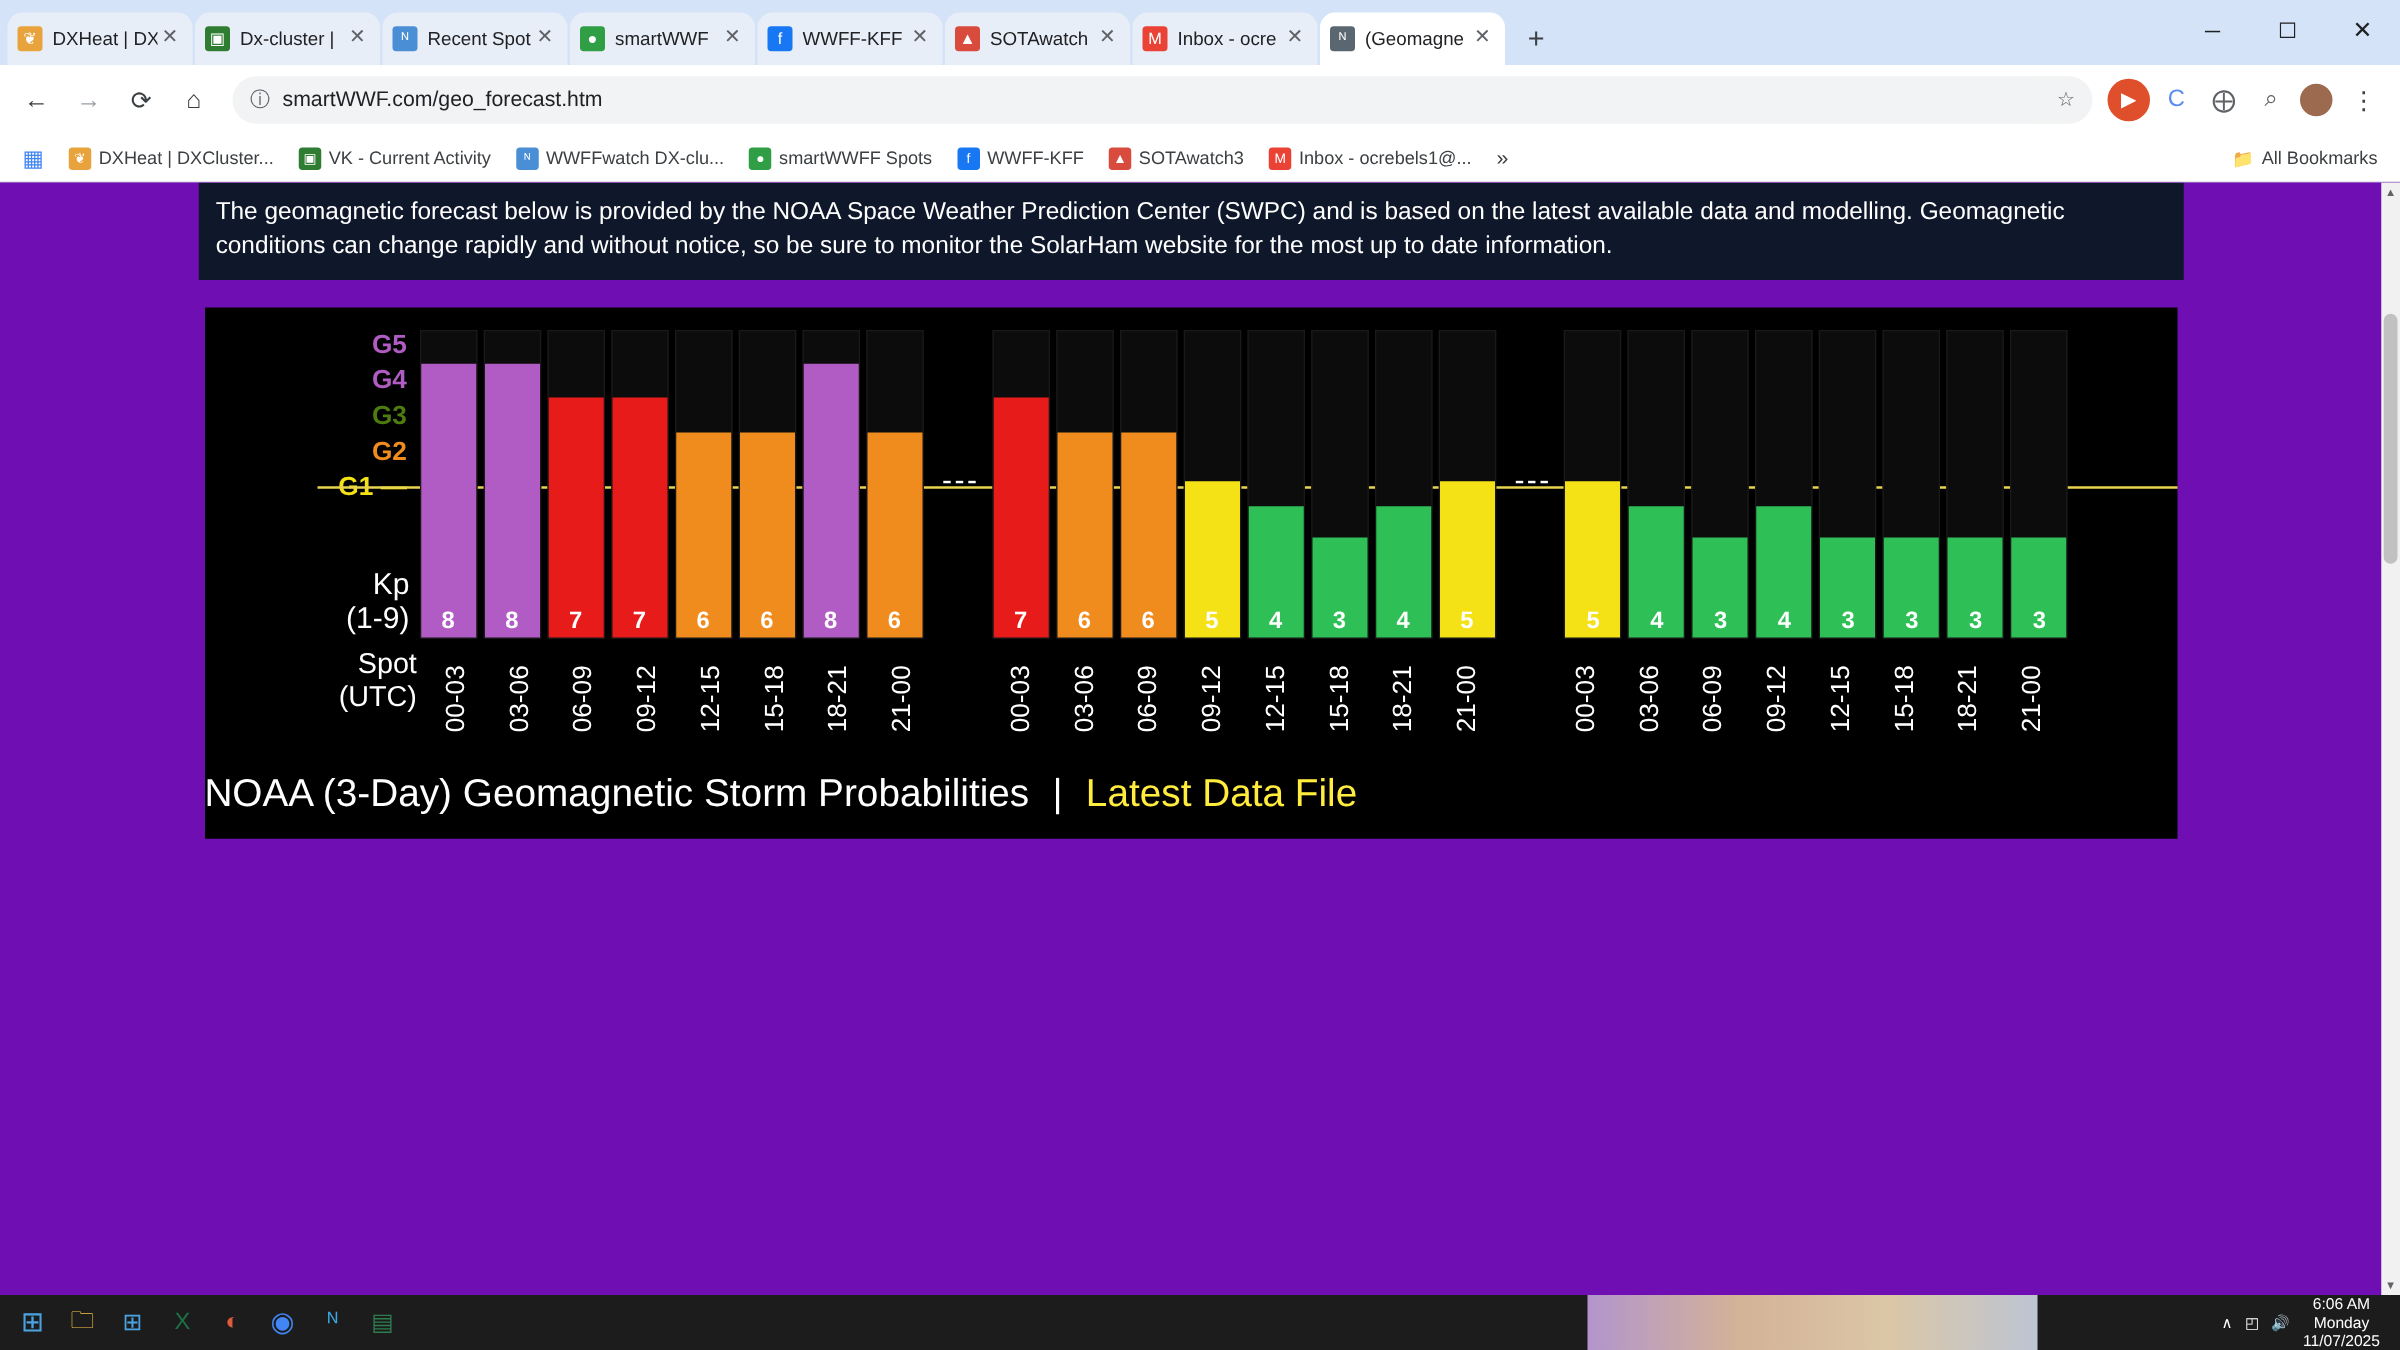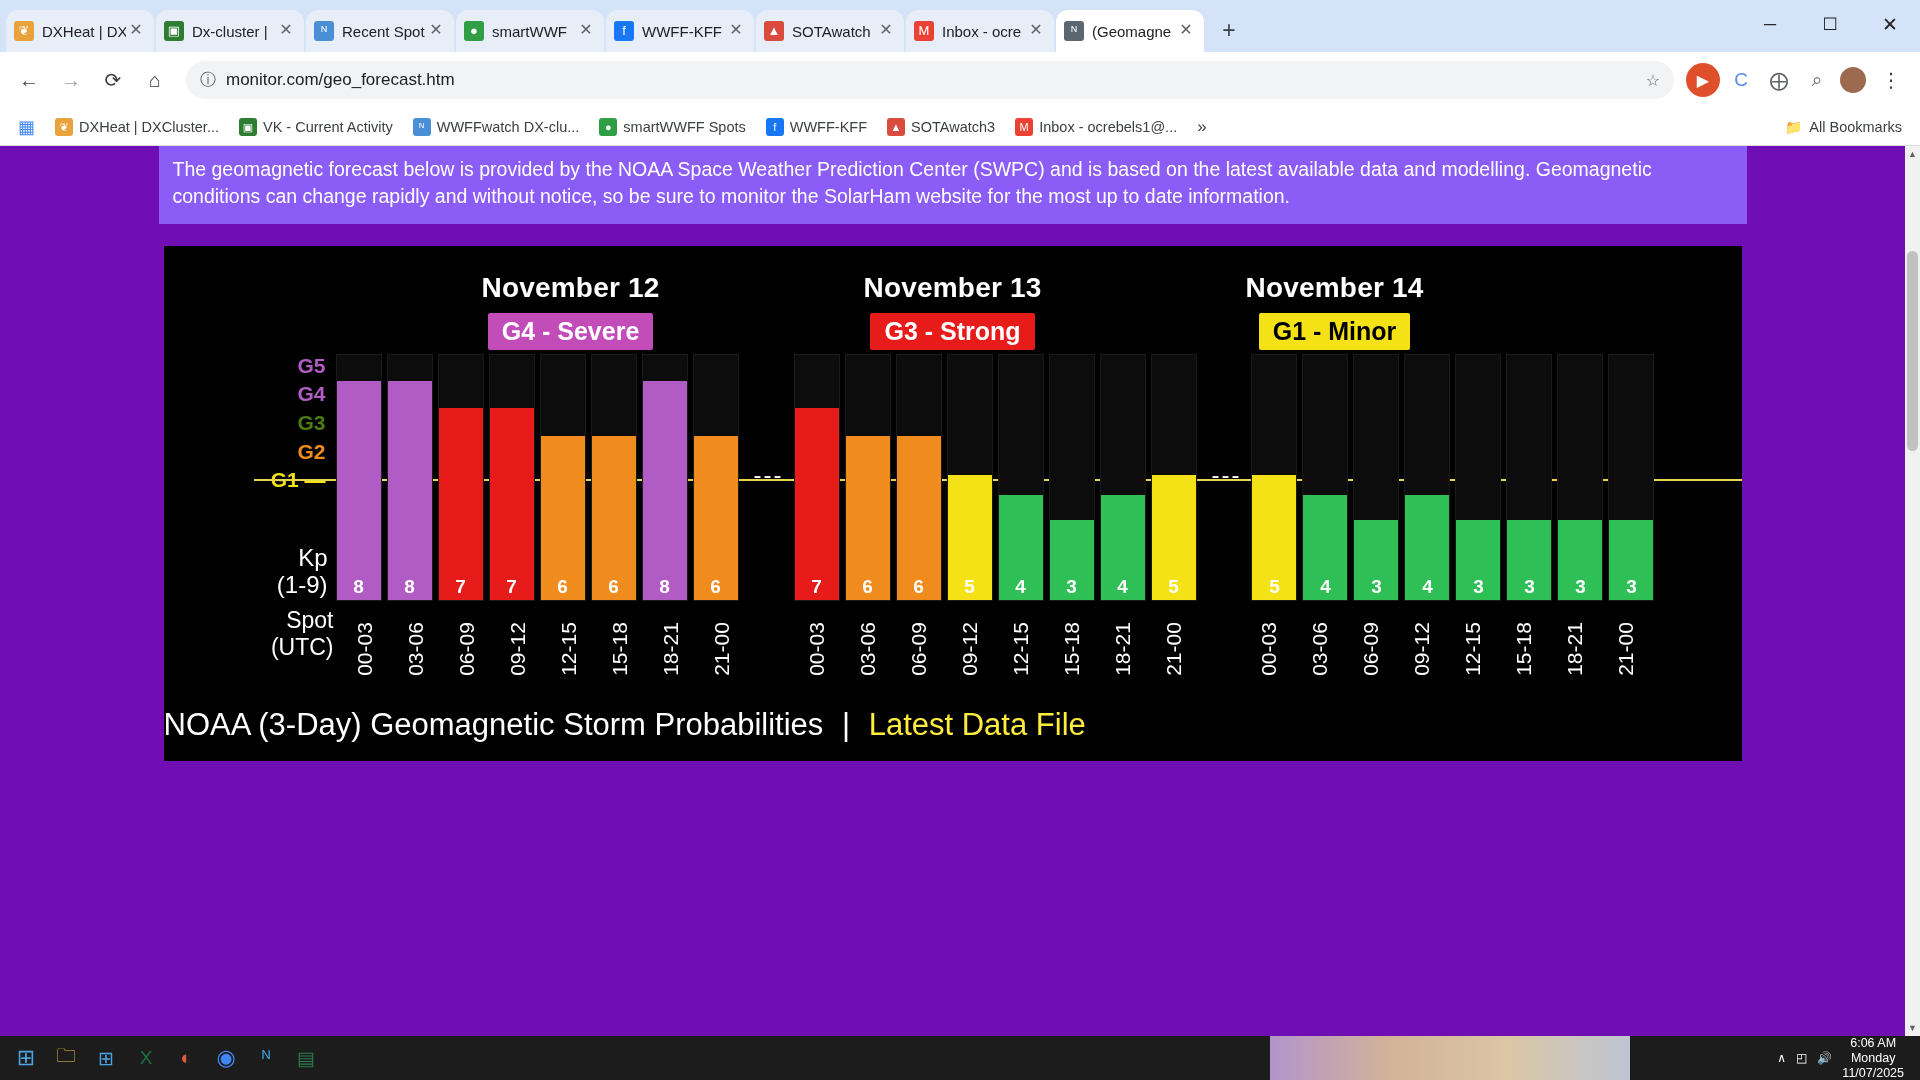--- a/index.html
+++ b/index.html
@@ -161,21 +161,21 @@
     left: 2px; width: 11px;
     top: 105px; height: 200px;
     background: #c1c1c1; border-radius: 6px;
   }
   .scroll-arrow {
     position: absolute; left: 0; width: 15px; height: 16px;
     text-align: center; font-size: 9px; color: #5f6368; line-height: 16px;
   }
 
   .notice {
-    background: #8b5cf6;
+    background: #0f172a;
     color: #fff;
     margin: 0 auto;
     width: 1588px;
     padding: 10px 14px 14px 14px;
     font-size: 19.5px;
     line-height: 27px;
     font-family: "Liberation Sans", sans-serif;
   }
 
   .panel {
@@ -386,21 +386,21 @@
     </div>
   </div>
 
   <div class="toolbar">
     <div class="navbtn">←</div>
     <div class="navbtn" style="color:#9aa0a6">→</div>
     <div class="navbtn">⟳</div>
     <div class="navbtn">⌂</div>
     <div class="omnibox">
       <span class="ic">ⓘ</span>
-      <span class="url">monitor.com/geo_forecast.htm</span>
+      <span class="url">smartWWF.com/geo_forecast.htm</span>
       <span class="ic">☆</span>
     </div>
     <div class="tb-right">
       <div class="ext-icon" style="background:#e04f2b">▶</div>
       <div class="ext-icon" style="background:#fff;color:#5b8def;font-size:19px">C</div>
       <div class="ext-icon" style="background:#fff;color:#5f6368;font-size:19px">⨁</div>
       <div class="ext-icon" style="background:#fff;color:#5f6368;font-size:19px">⌕</div>
       <div class="avatar"></div>
       <div class="navbtn">⋮</div>
     </div>
@@ -446,34 +446,20 @@
     </div>
   </div>
 
   <div class="viewport">
     <div class="page">
 
       <div class="notice">The geomagnetic forecast below is provided by the NOAA Space Weather Prediction Center (SWPC) and is based on the latest available data and modelling. Geomagnetic conditions can change rapidly and without notice, so be sure to monitor the SolarHam website for the most up to date information.</div>
 
       <div class="panel">
 
-        <div class="days">
-          <div class="day">
-            <div class="dname">November 12</div>
-            <div class="badge" style="background:#c24cb8;color:#fff">G4 - Severe</div>
-          </div>
-          <div class="day">
-            <div class="dname">November 13</div>
-            <div class="badge" style="background:#e81b1b;color:#fff">G3 - Strong</div>
-          </div>
-          <div class="day">
-            <div class="dname">November 14</div>
-            <div class="badge" style="background:#f5e216;color:#000">G1 - Minor</div>
-          </div>
-        </div>
 
         <div class="chart-area">
           <div class="ylabels">
             <div class="gl" style="top:0px;color:#b15cc4">G5</div>
             <div class="gl" style="top:28px;color:#b15cc4">G4</div>
             <div class="gl" style="top:57px;color:#4d7c0f">G3</div>
             <div class="gl" style="top:86px;color:#f08c1e">G2</div>
             <div class="gl" style="top:114px;color:#f5e216"><span>G1</span> —</div>
             <div class="kp" style="top:190px">Kp</div>
             <div class="kp" style="top:217px">(1-9)</div>

